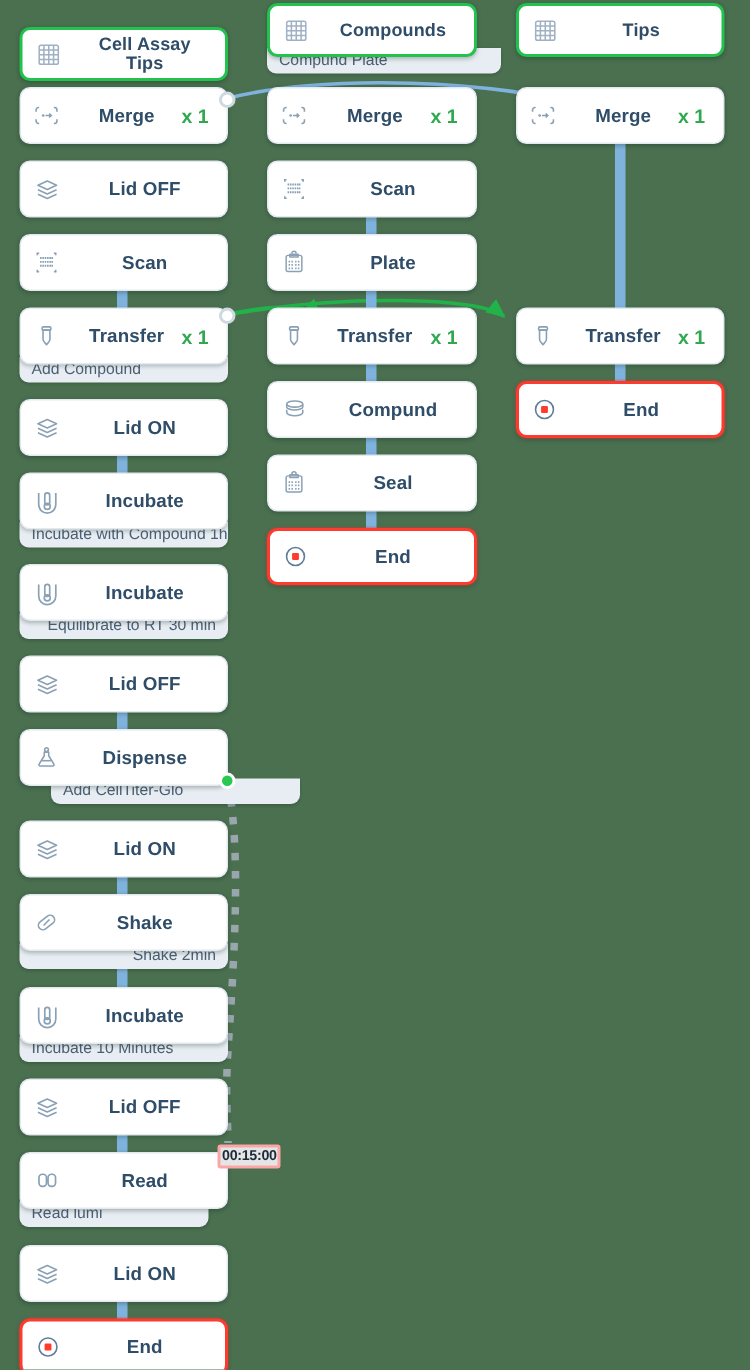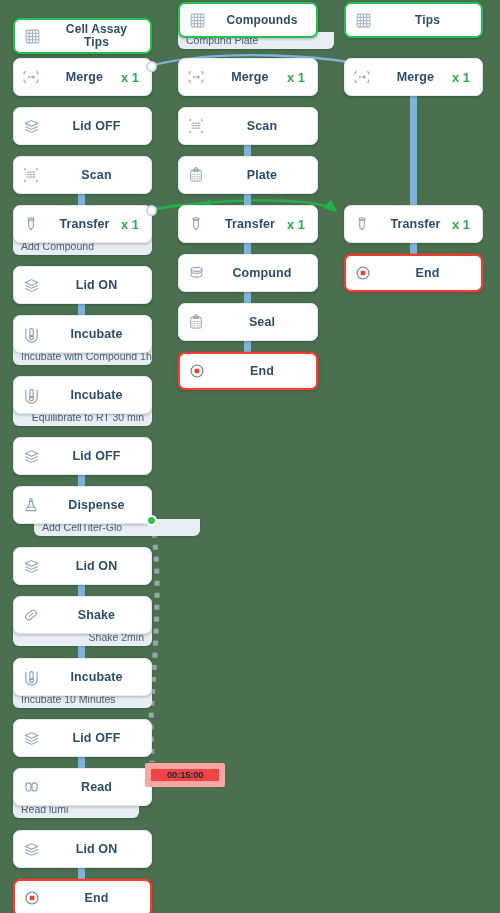--- a/index.html
+++ b/index.html
@@ -71,23 +71,23 @@
     padding:0 8px;
     height:17px;
     white-space:nowrap;
     overflow:hidden;
     box-shadow:0 1px 2px rgba(10,30,20,.2);
   }
 
   
   .timer{
     position:absolute;z-index:6;
-    background:#ef4444;border:6px solid #fca5a5;border-radius:2px;
+    background:#e5e5e5;border:2px solid #fca5a5;border-radius:2px;
     color:#1b2a38;font-size:9.5px;font-weight:700;line-height:12px;
-    padding:0 16px;letter-spacing:-.2px;
+    padding:0 1px;letter-spacing:-.2px;
     font-family:"Liberation Sans", sans-serif;
   }
 
   
   .port{
     position:absolute;z-index:5;width:11px;height:11px;border-radius:50%;
     box-sizing:border-box;
   }
   .port.open{background:#ffffff;border:2px solid #cfd9e2;}
   .port.green{background:#28c94e;border:2px solid #ffffff;}

